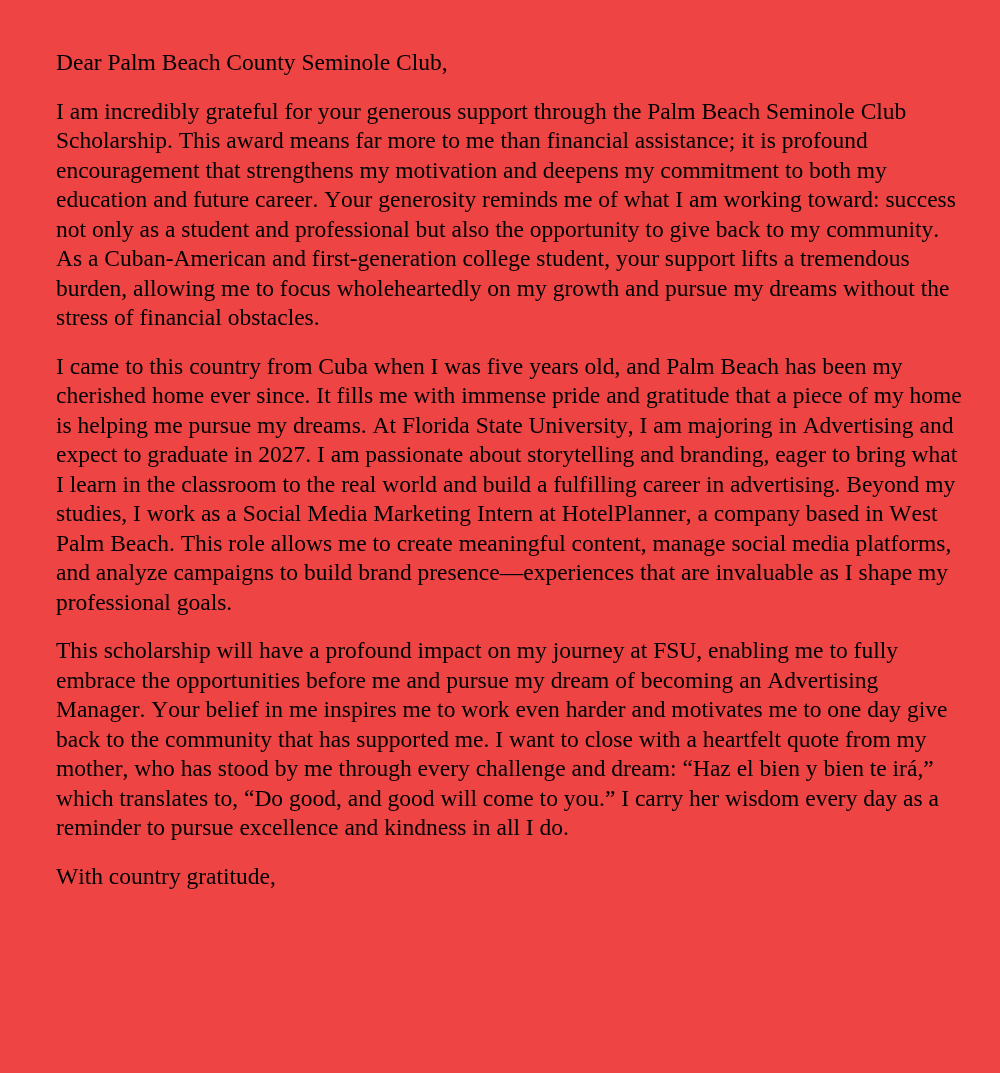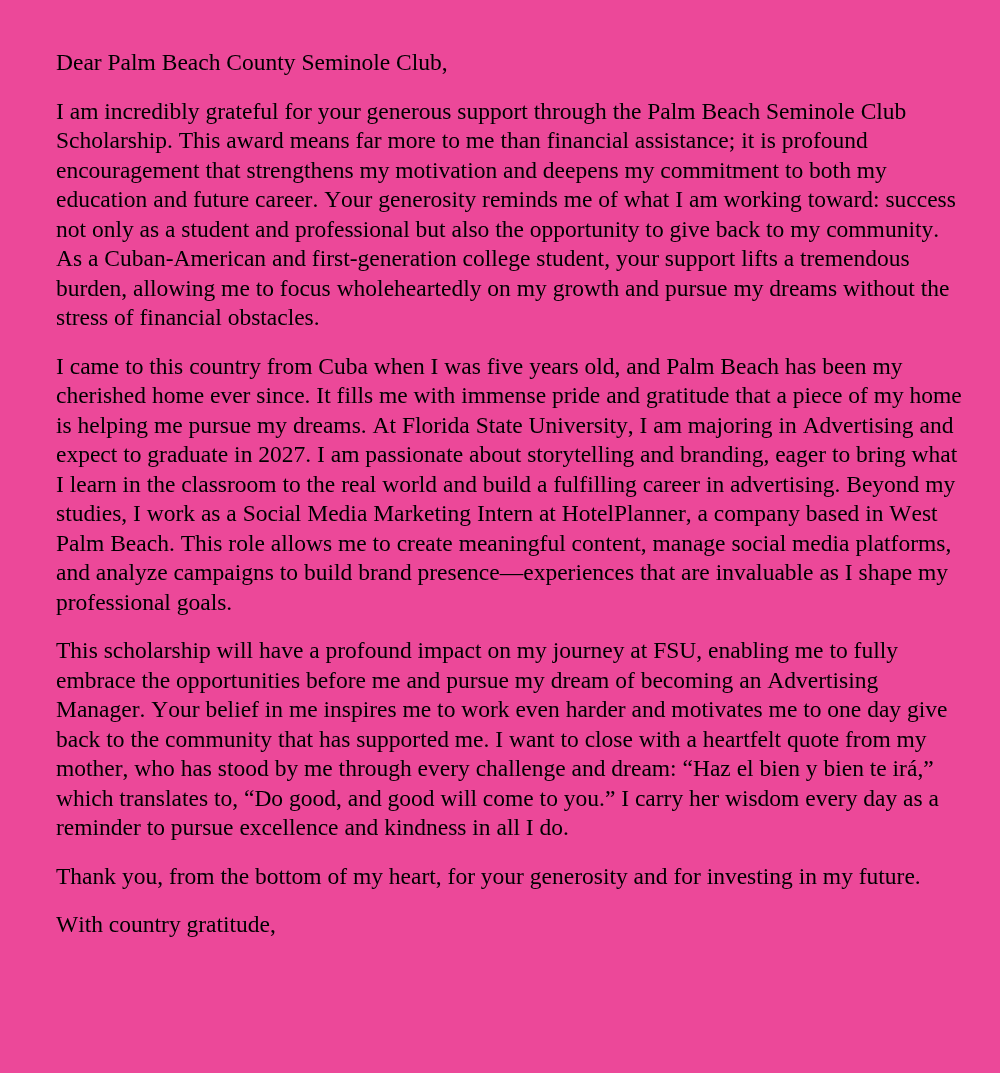--- a/index.html
+++ b/index.html
@@ -12,36 +12,35 @@
       height: 1073px;
       font-family: "Liberation Serif", "DejaVu Serif", serif;
       color: #000000;
       overflow: hidden;
     }
     .page {
       padding: 48px 0 0 56px;
       box-sizing: border-box;
       width: 1000px;
       height: 1073px;
-      background: #ec4899;
+      background: #ef4444;
     }
     .para {
       width: 914px;
       margin: 0 0 19px 0;
       font-size: 23.5px;
       line-height: 29.5px;
       font-kerning: none;
       text-align: left;
       white-space: normal;
       word-spacing: normal;
     }
   </style>
 </head>
 <body>
 
 <div class="page">
   <p class="para">Dear Palm Beach County Seminole Club,</p>
   <p class="para">I am incredibly grateful for your generous support through the Palm Beach Seminole Club Scholarship. This award means far more to me than financial assistance; it is profound encouragement that strengthens my motivation and deepens my commitment to both my education and future career. Your generosity reminds me of what I am working toward: success not only as a student and professional but also the opportunity to give back to my community. As a Cuban-American and first-generation college student, your support lifts a tremendous burden, allowing me to focus wholeheartedly on my growth and pursue my dreams without the stress of financial obstacles.</p>
   <p class="para">I came to this country from Cuba when I was five years old, and Palm Beach has been my cherished home ever since. It fills me with immense pride and gratitude that a piece of my home is helping me pursue my dreams. At Florida State University, I am majoring in Advertising and expect to graduate in 2027. I am passionate about storytelling and branding, eager to bring what I learn in the classroom to the real world and build a fulfilling career in advertising. Beyond my studies, I work as a Social Media Marketing Intern at HotelPlanner, a company based in West Palm Beach. This role allows me to create meaningful content, manage social media platforms, and analyze campaigns to build brand presence—experiences that are invaluable as I shape my professional goals.</p>
   <p class="para">This scholarship will have a profound impact on my journey at FSU, enabling me to fully embrace the opportunities before me and pursue my dream of becoming an Advertising Manager. Your belief in me inspires me to work even harder and motivates me to one day give back to the community that has supported me. I want to close with a heartfelt quote from my mother, who has stood by me through every challenge and dream: “Haz el bien y bien te irá,” which translates to, “Do good, and good will come to you.” I carry her wisdom every day as a reminder to pursue excellence and kindness in all I do.</p>
-  <p class="para">Thank you, from the bottom of my heart, for your generosity and for investing in my future.</p>
   <p class="para">With country gratitude,</p>
 </div>
 
 </body></html>

